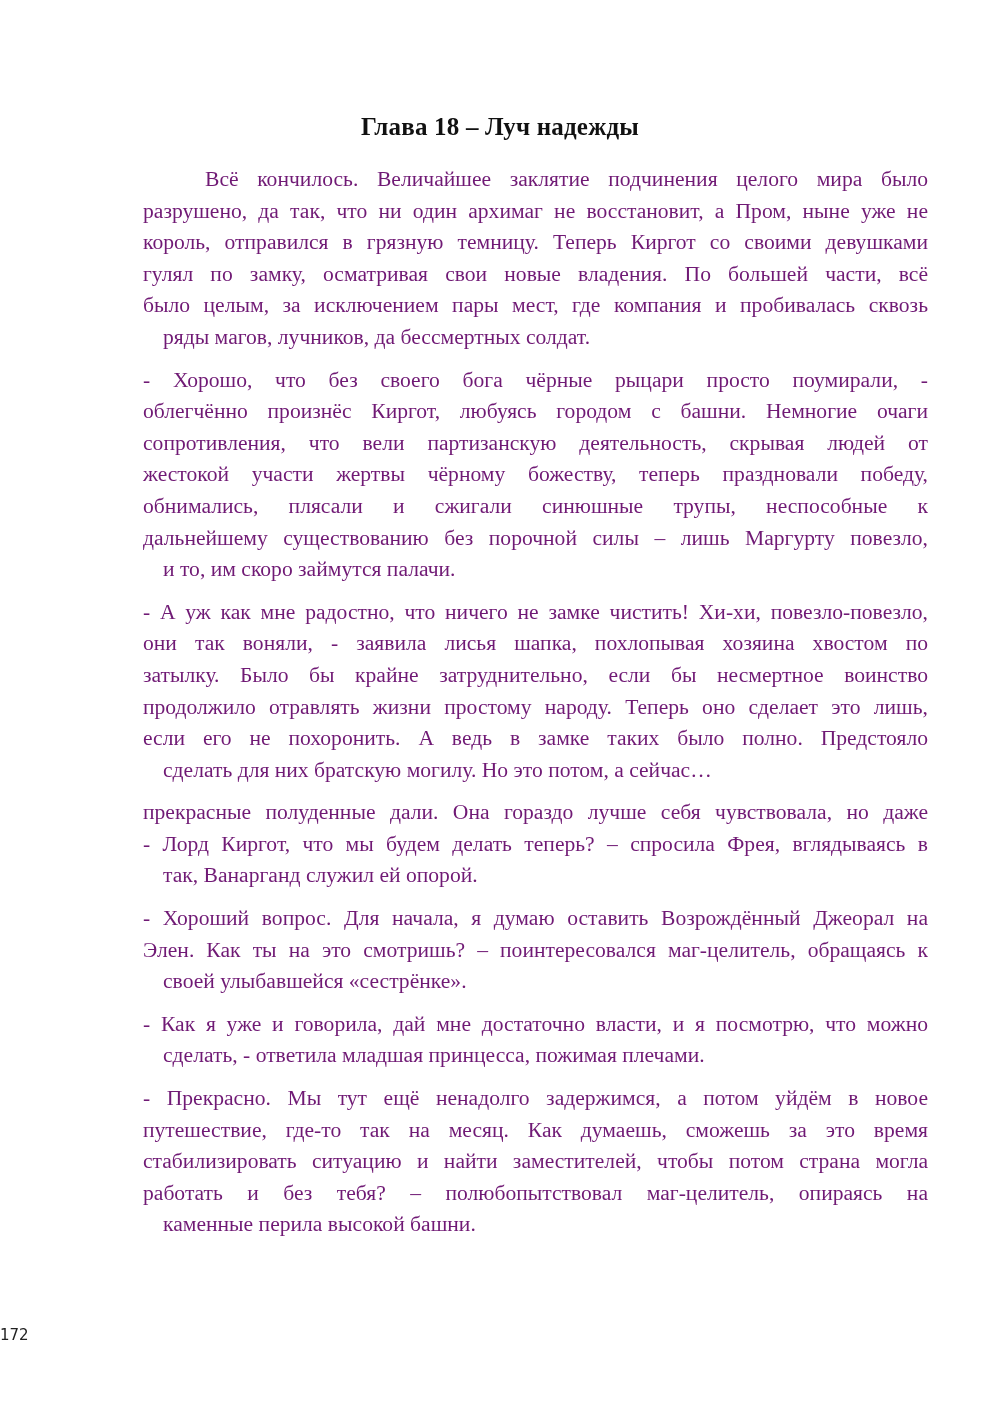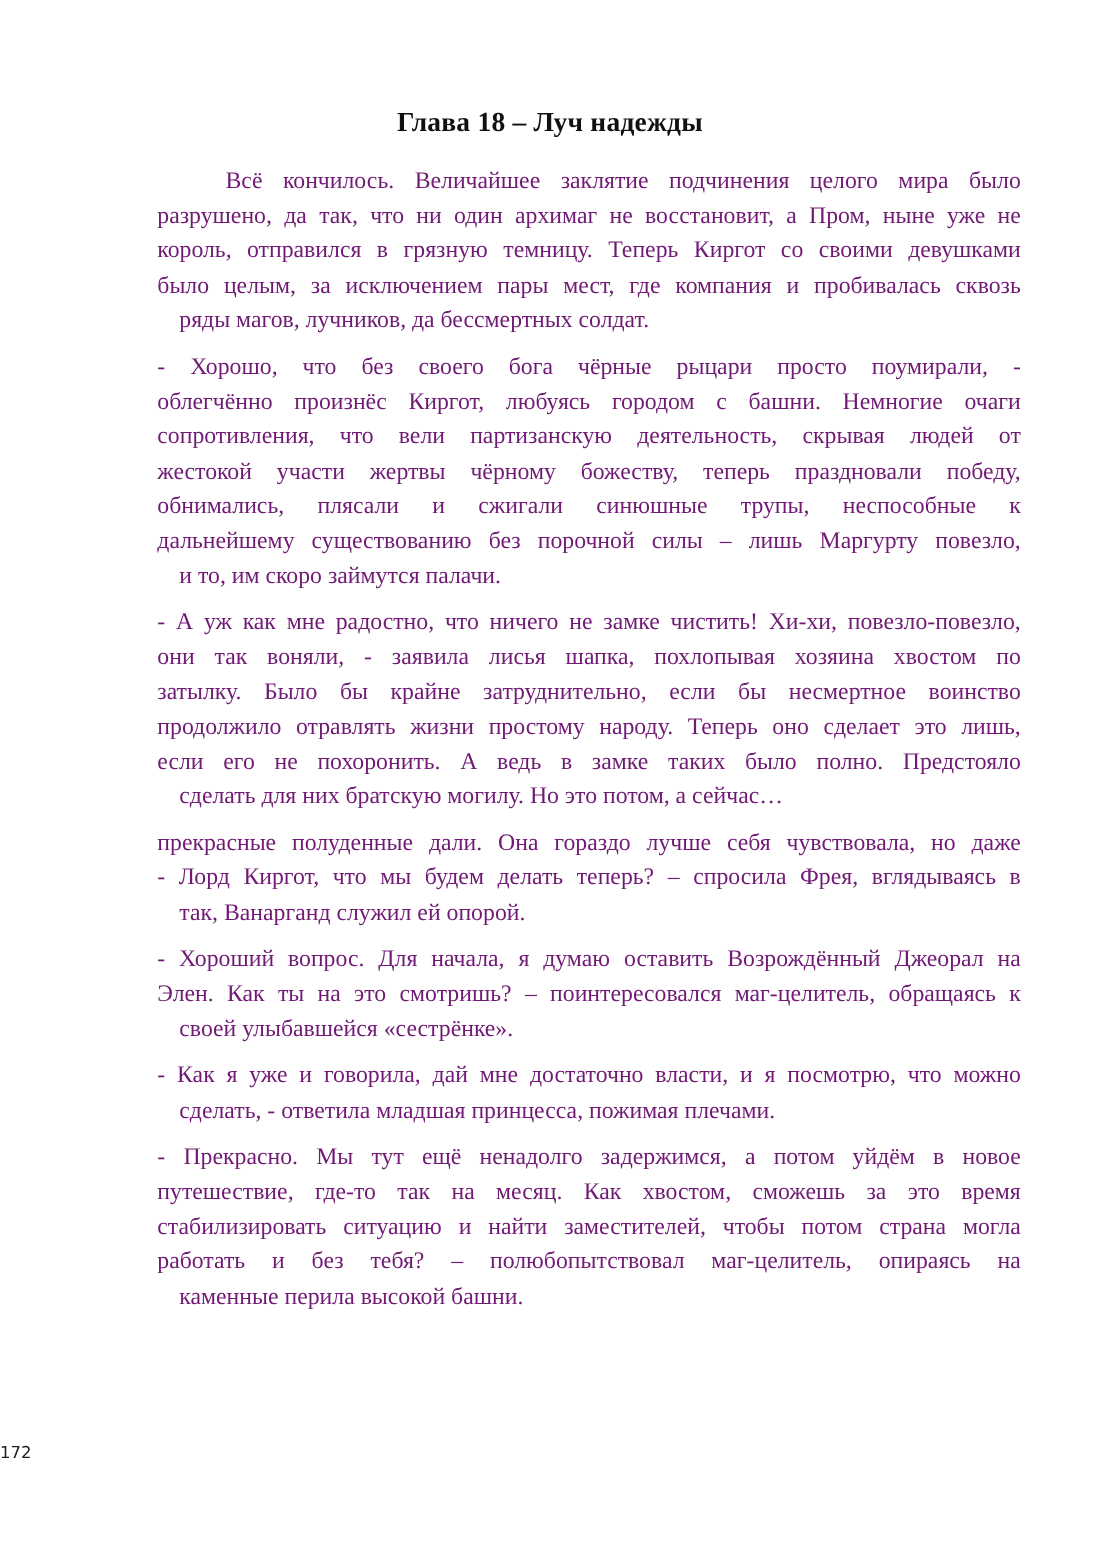--- a/index.html
+++ b/index.html
@@ -9,21 +9,21 @@
     }
     body {
       width: 1000px;
       height: 1414px;
       position: relative;
       overflow: hidden;
     }
     .page {
       position: absolute;
       left: 0;
-      top: 3px;
+      top: 18px;
       width: 1000px;
       height: 1070px;
       background: #ffffff;
     }
     .title {
       position: absolute;
       left: 0;
       width: 1000px;
       top: 95px;
       text-align: center;
@@ -74,20 +74,21 @@
 </head>
 <body>
 
 <div class="page">
   <div class="title">Глава 18 – Луч надежды</div>
   <div class="body-text" id="body-text">
       <div class="para">
         <span class="line indent">Всё кончилось. Величайшее заклятие подчинения целого мира было</span>
         <span class="line">разрушено, да так, что ни один архимаг не восстановит, а Пром, ныне уже не</span>
         <span class="line">король, отправился в грязную темницу. Теперь Киргот со своими девушками</span>
+        <span class="line">гулял по замку, осматривая свои новые владения. По большей части, всё</span>
         <span class="line">было целым, за исключением пары мест, где компания и пробивалась сквозь</span>
         <span class="line last">ряды магов, лучников, да бессмертных солдат.</span>
       </div>
       <div class="para">
         <span class="line">- Хорошо, что без своего бога чёрные рыцари просто поумирали, -</span>
         <span class="line">облегчённо произнёс Киргот, любуясь городом с башни. Немногие очаги</span>
         <span class="line">сопротивления, что вели партизанскую деятельность, скрывая людей от</span>
         <span class="line">жестокой участи жертвы чёрному божеству, теперь праздновали победу,</span>
         <span class="line">обнимались, плясали и сжигали синюшные трупы, неспособные к</span>
         <span class="line">дальнейшему существованию без порочной силы – лишь Маргурту повезло,</span>
@@ -110,20 +111,20 @@
         <span class="line">- Хороший вопрос. Для начала, я думаю оставить Возрождённый Джеорал на</span>
         <span class="line">Элен. Как ты на это смотришь? – поинтересовался маг-целитель, обращаясь к</span>
         <span class="line last">своей улыбавшейся «сестрёнке».</span>
       </div>
       <div class="para">
         <span class="line">- Как я уже и говорила, дай мне достаточно власти, и я посмотрю, что можно</span>
         <span class="line last">сделать, - ответила младшая принцесса, пожимая плечами.</span>
       </div>
       <div class="para">
         <span class="line">- Прекрасно. Мы тут ещё ненадолго задержимся, а потом уйдём в новое</span>
-        <span class="line">путешествие, где-то так на месяц. Как хвостом, сможешь за это время</span>
+        <span class="line">путешествие, где-то так на месяц. Как думаешь, сможешь за это время</span>
         <span class="line">стабилизировать ситуацию и найти заместителей, чтобы потом страна могла</span>
         <span class="line">работать и без тебя? – полюбопытствовал маг-целитель, опираясь на</span>
         <span class="line last">каменные перила высокой башни.</span>
       </div>
     </div>
   <div class="page-number">172</div>
 </div>
 
 </body></html>

